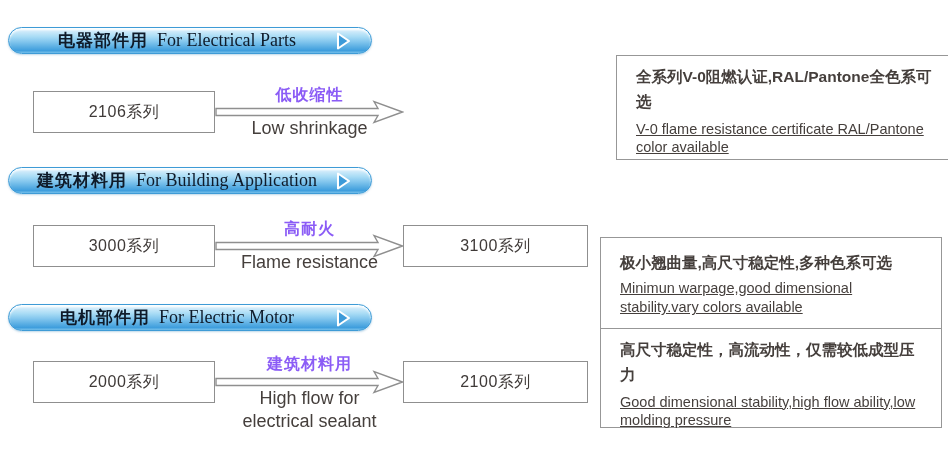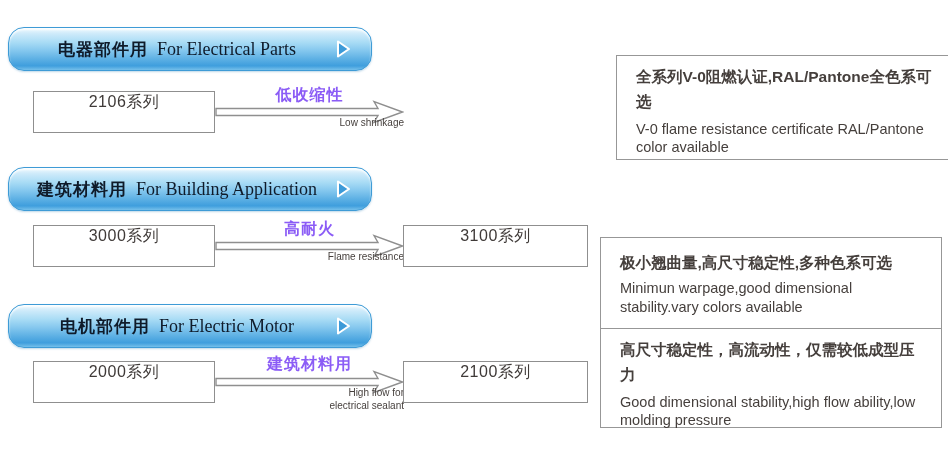--- a/index.html
+++ b/index.html
@@ -2,67 +2,67 @@
 <html><head>
 <meta charset="utf-8">
 <style>
   * { margin:0; padding:0; box-sizing:border-box; }
   html,body { background:#ffffff; }
   body { font-family:"Liberation Sans","DejaVu Sans",sans-serif; color:#453f3c; }
   .canvas { position:relative; width:948px; height:451px; background:#ffffff; overflow:hidden; }
 
   
   .pill {
-    position:absolute; left:8px; width:364px; height:44px;
+    position:absolute; left:8px; width:364px; height:27px;
     border:1px solid #3e9bd6; border-radius:16px;
     background:linear-gradient(180deg,#f0fafe 0%,#cdeafa 14%,#a9dcf5 34%,#84c7ee 54%,#5db0e4 74%,#3f9edd 90%,#74bfea 100%);
     box-shadow: inset 0 2px 2px rgba(255,255,255,0.85), 0 1px 2px rgba(70,140,190,0.35);
   }
   .pill.p1 { top:27px; } .pill.p2 { top:167px; } .pill.p3 { top:304px; }
   .pill-label { display:flex; align-items:center; justify-content:center; height:100%; gap:9px; color:#0f1b2a; padding-right:26px; }
   .pill-zh { font-weight:bold; font-size:17px; letter-spacing:1px; }
   .pill-en { font-family:"Liberation Serif","DejaVu Serif",serif; font-size:18px; }
   .pill-tri { position:absolute; right:20px; top:50%; transform:translateY(-50%); width:15px; height:19px; }
 
   
   .series-box {
     position:absolute; height:42px; border:1px solid #8f8f8f; background:#ffffff;
-    display:flex; align-items:flex-start; justify-content:center;
+    display:flex; align-items:center; justify-content:center;
     font-size:16px; color:#3f3a38; letter-spacing:0.5px;
   }
   .src { left:33px; width:182px; }
   .tgt { left:403px; width:185px; }
   .y1 { top:91px; } .y2 { top:225px; } .y3 { top:361px; }
 
   
   .arrow { position:absolute; left:215px; width:189px; height:26px; }
   .a1 { top:99px; } .a2 { top:233px; } .a3 { top:369px; }
 
   
   .arrow-zh {
     position:absolute; left:219px; width:181px; text-align:center;
     font-size:16px; font-weight:bold; color:#8b5cf6; letter-spacing:1px;
   }
   .az1 { top:85px; } .az2 { top:219px; } .az3 { top:354px; }
   .arrow-en {
-    position:absolute; left:215px; width:189px; text-align:right;
-    font-size:10px; color:#453f3c; line-height:1.28; white-space:pre-line;
+    position:absolute; left:215px; width:189px; text-align:center;
+    font-size:18px; color:#453f3c; line-height:1.28; white-space:pre-line;
   }
   .ae1 { top:117px; } .ae2 { top:251px; } .ae3 { top:387px; }
 
   
   .note {
     position:absolute; left:600px; width:342px;
     border:1px solid #979797; background:#ffffff; padding:9px 17px 8px 19px;
   }
   .n1 { top:55px;  height:105px;margin-left:16px; }
   .n2 { top:207px; height:101px;margin-top:30px; }
   .n3 { top:328px; height:100px; }
   .note-zh { font-size:15.5px; font-weight:bold; color:#453f3c; line-height:1.6; }
-  .note-en { font-size:14.5px; font-weight:normal; color:#453f3c; line-height:1.3; margin-top:5px; }
+  .note-en { font-size:14.5px; font-weight:normal; color:#453f3c; line-height:1.3; margin-top:5px;text-decoration:underline; }
   .n2 .note-zh { line-height:1.5; margin-top:4px; }
 </style>
 </head>
 <body>
 
 <div class="canvas">
 
   <div class="pill p1">
     <div class="pill-label">
       <span class="pill-zh">电器部件用</span>

